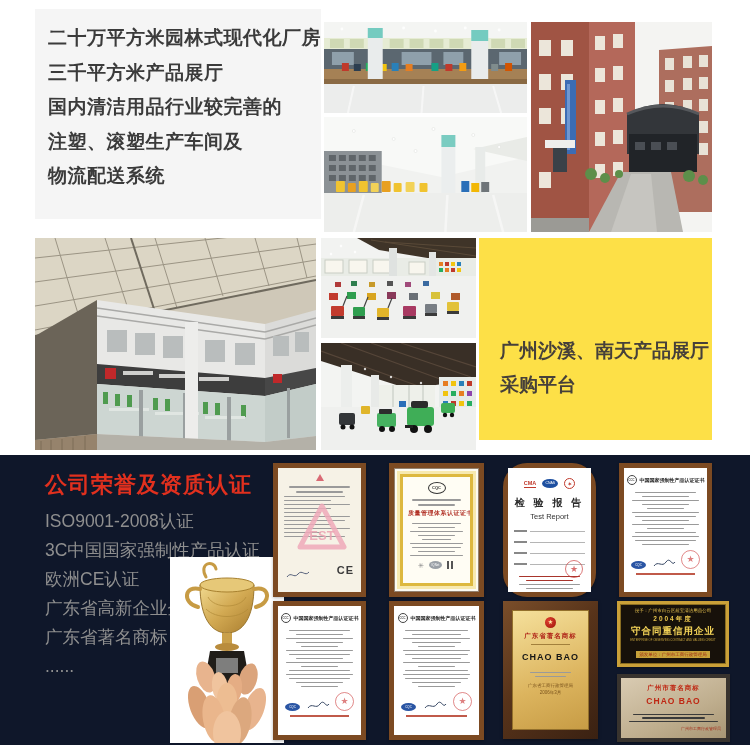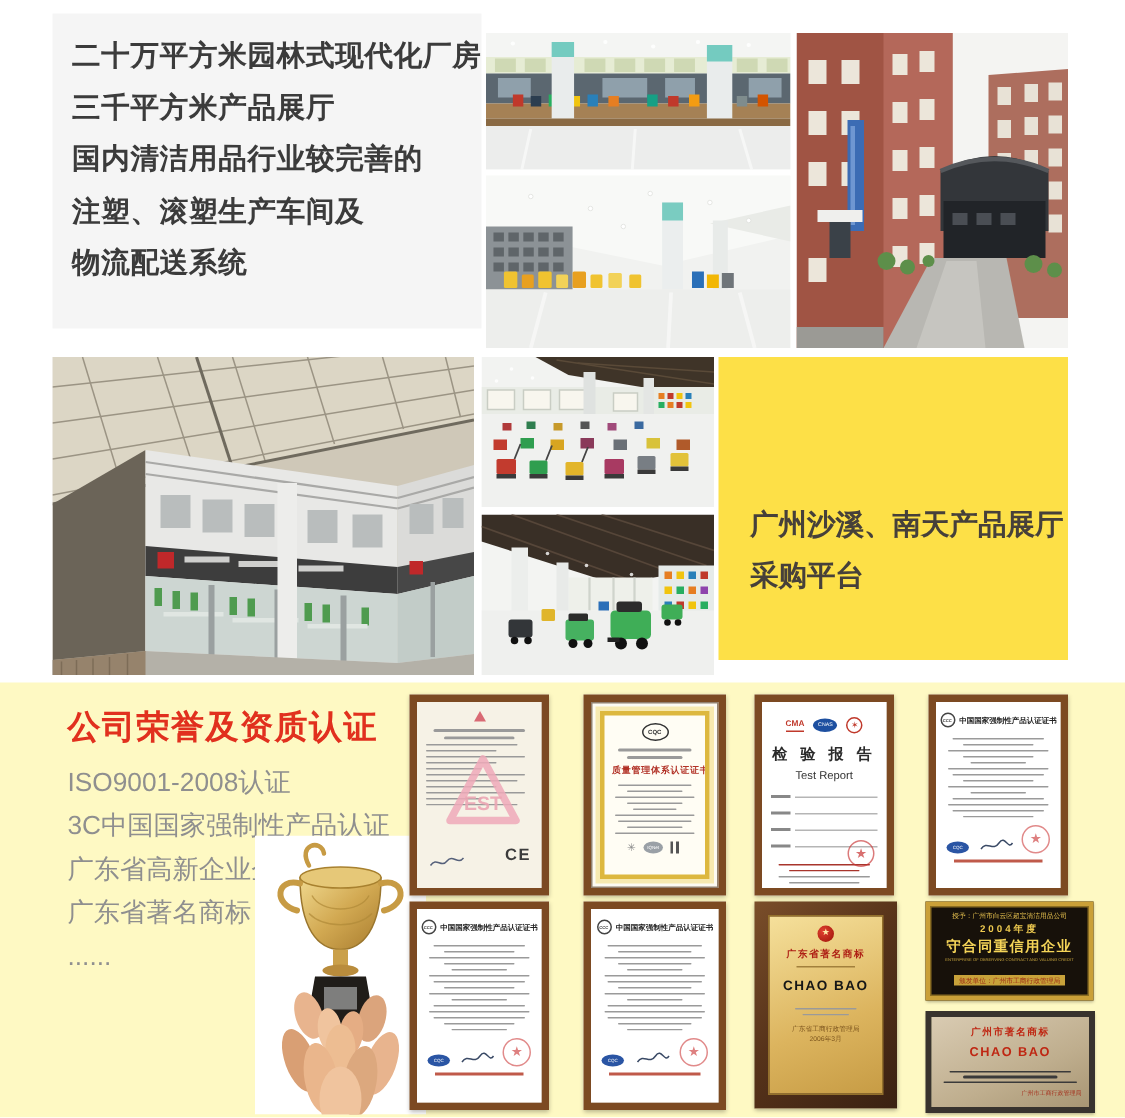--- a/index.html
+++ b/index.html
@@ -20,21 +20,21 @@
   .photo-bld{left:531px;top:22px;width:181px;height:210px;}
 
   
   .photo-store{left:35px;top:238px;width:281px;height:212px;}
   .photo-c{left:321px;top:238px;width:155px;height:100px;}
   .photo-d{left:321px;top:343px;width:155px;height:107px;}
   .beige-panel{left:479px;top:238px;width:233px;height:202px;background:#fde047;box-sizing:border-box;padding:96px 6px 0 21px;}
   .caption-line{font-size:19px;font-weight:bold;color:#46403a;line-height:34px;white-space:nowrap;}
 
   
-  .honors{left:0;top:455px;width:750px;height:290px;background:#fef9c3;}
+  .honors{left:0;top:455px;width:750px;height:290px;background:#0f172a;}
   .honors-title{position:absolute;left:45px;top:15px;font-size:22px;font-weight:bold;color:#e1301e;letter-spacing:1px;}
   .honors-list{position:absolute;left:45px;top:52px;}
   .honors-item{font-size:17.5px;color:#8f8f8f;line-height:29px;white-space:nowrap;}
   .trophy{position:absolute;left:170px;top:102px;width:114px;height:186px;}
 
   
   .cert{position:absolute;box-sizing:border-box;border:5px solid #7c4a22;background:#fcfaf2;
         box-shadow:inset 0 0 0 1px rgba(60,30,5,.55),0 1px 3px rgba(0,0,0,.28);}
   .paper{position:absolute;inset:0;padding:6px;overflow:hidden;}
 
@@ -530,20 +530,21 @@
   <div class="caption-line">采购平台</div>
 </div>
 
 <div class="abs honors">
 
   <div class="honors-title">公司荣誉及资质认证</div>
 
   <div class="honors-list">
     <div class="honors-item">ISO9001-2008认证</div>
     <div class="honors-item">3C中国国家强制性产品认证</div>
+    <div class="honors-item">欧洲CE认证</div>
     <div class="honors-item">广东省高新企业企业</div>
     <div class="honors-item">广东省著名商标</div>
     <div class="honors-item">......</div>
   </div>
 
   <svg class="trophy" viewBox="0 0 114 186" preserveAspectRatio="none">
     <defs>
       <linearGradient id="gold" x1="0" y1="0" x2="1" y2="1">
         <stop offset="0" stop-color="#f0d98f"></stop>
           <stop offset=".5" stop-color="#d2a952"></stop>
@@ -629,21 +630,21 @@
           <div class="bar"></div>
         </div>
       <div class="iso-bottom">
         <div class="mark-flower">✳</div>
         <div class="mark-iqnet">IQNet</div>
         <div class="mark-code"></div>
       </div>
     </div>
   </div>
 
-  <div class="cert" style="left:503px;top:8px;width:93px;height:134px;">
+  <div class="cert" style="left:503px;top:8px;width:93px;height:134px;border-radius:24px;">
     <div class="paper" style="background:#ffffff;">
       <div class="tr-logos">
         <div class="logo-cma">CMA</div>
         <div class="logo-cnas">CNAS</div>
         <div class="logo-cqc">✶</div>
       </div>
       <div class="tr-title">检 验 报 告</div>
       <div class="tr-sub">Test Report</div>
       <div class="tr-field">
           <div class="lbl"></div>

